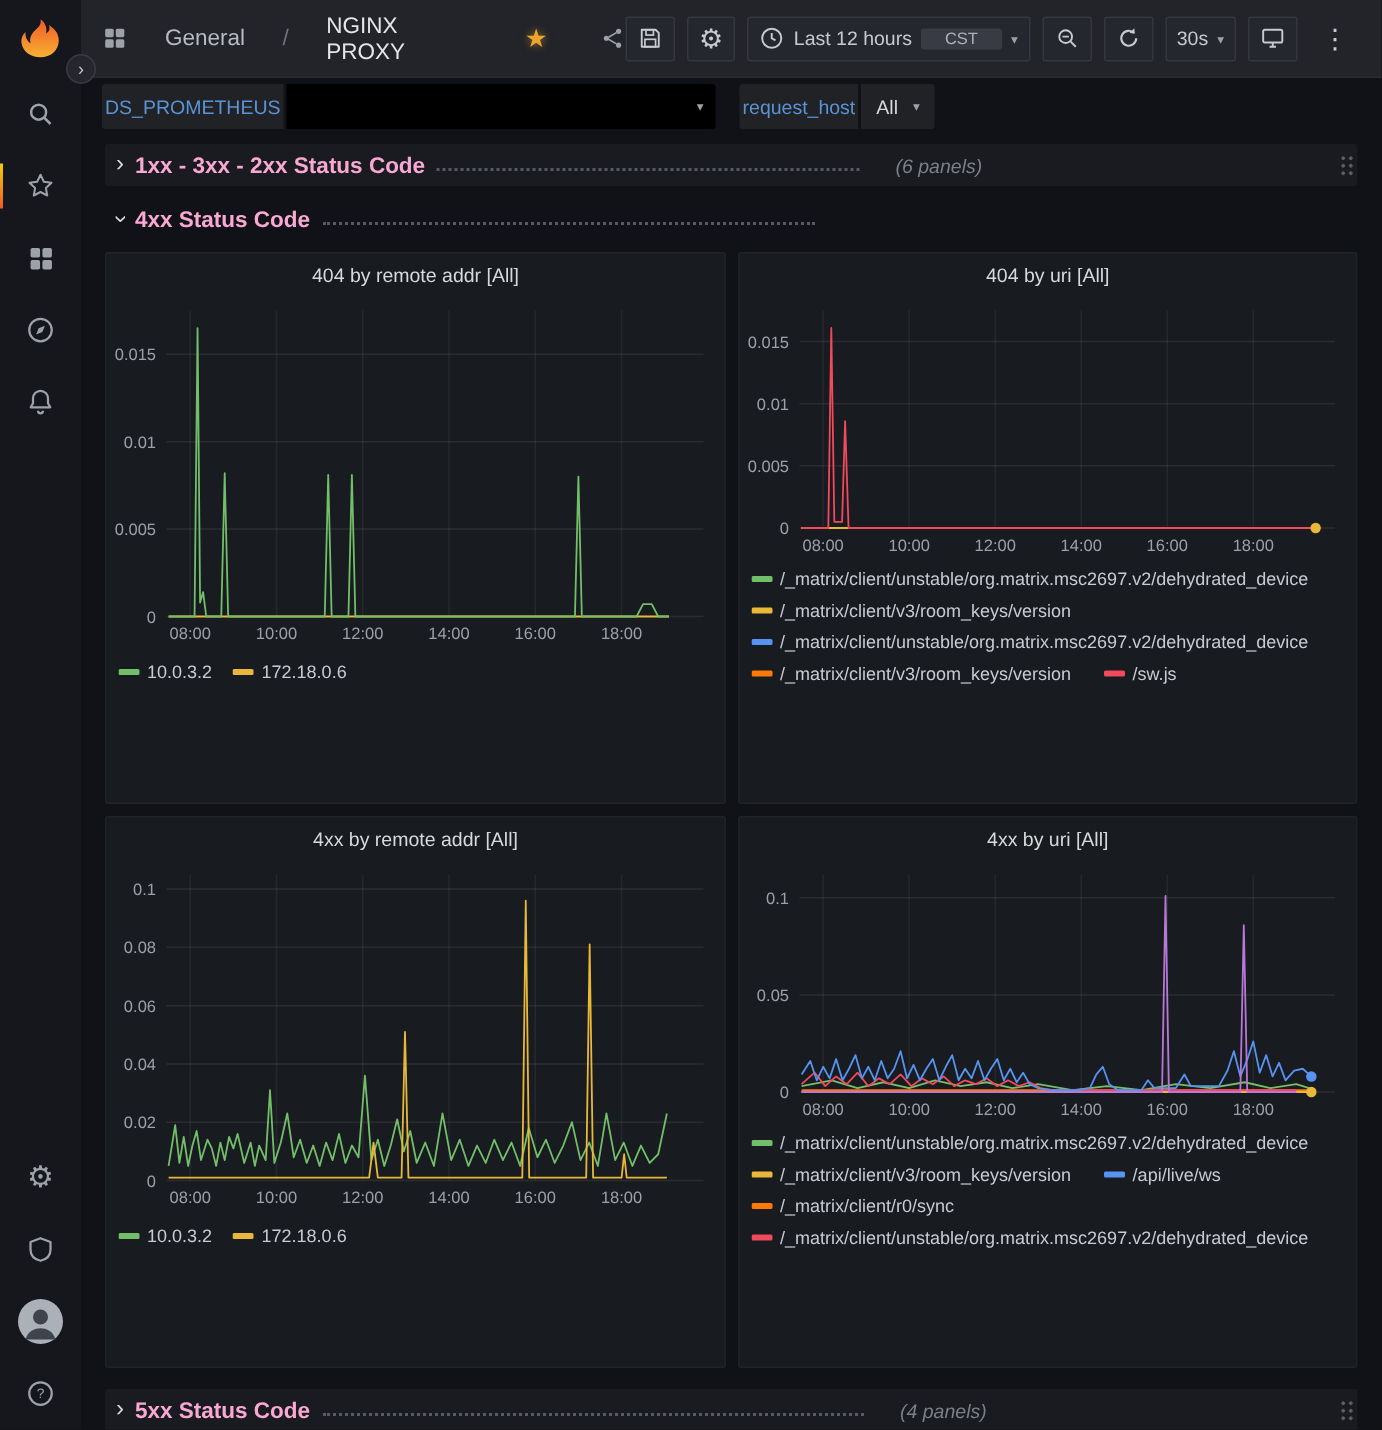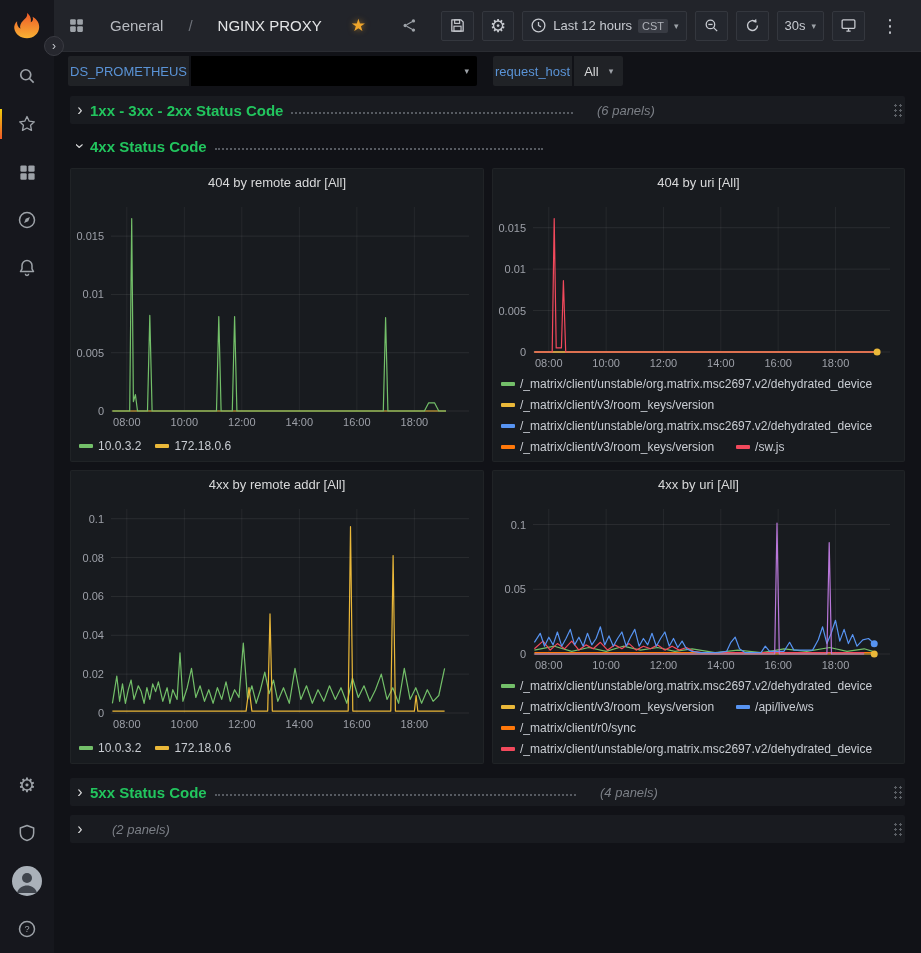--- a/index.html
+++ b/index.html
@@ -29,21 +29,21 @@
   .crumb .section{color:#b7bac0}
   .crumb .sep{color:#6f737a}
   .crumb .title{color:#e4e5e7}
   .star-btn{color:#efa52b;font-size:17px;margin-left:4px;cursor:pointer;text-shadow:0 0 6px rgba(239,165,43,.6)}
   .share-btn{color:#9da2a8;margin-left:10px;cursor:pointer}
   .toolbar{margin-left:auto;display:flex;align-items:center;gap:8px}
   .tbtn{height:30px;min-width:30px;padding:0 7px;display:flex;align-items:center;justify-content:center;
     gap:6px;background:#24272e;border:1px solid #34373e;border-radius:2px;color:#c7cad0;
     font-size:13px;cursor:pointer;white-space:nowrap}
   .tbtn.plain{background:transparent;border-color:transparent}
-  .tz{font-size:11px;padding:1px 4px;border-radius:2px;background:rgba(204,204,220,0.12);color:#aeb1b8}
+  .tz{font-size:11px;padding:1px 16px;border-radius:2px;background:rgba(204,204,220,0.12);color:#aeb1b8}
   .caret{font-size:9px;color:#9da2a8}
   .glyph{font-size:18px;line-height:1;color:#c7cad0}
 
   
   .submenu{position:absolute;left:54px;top:52px;right:0;height:38px;display:flex;align-items:center;
     gap:16px;padding:0 14px}
   .var-group{display:flex;align-items:center}
   .var-label{height:30px;display:flex;align-items:center;padding:0 2px;background:#202226;
     color:#5a93d6;font-size:13px;border-radius:2px 0 0 2px;cursor:pointer}
   .var-black{height:30px;width:286px;background:#000;margin-left:2px;display:flex;align-items:center;
@@ -54,28 +54,28 @@
   
   .content{position:absolute;left:54px;top:90px;right:0;bottom:0;padding:0 16px;overflow:hidden}
   .row-head{height:28px;display:flex;align-items:center;cursor:pointer}
   .row-head.r1{margin-top:6px}.row-head.r2{margin-top:8px}
   .row-head.r3{margin-top:14px}.row-head.r4{margin-top:9px}
   .row-head.boxed{background:#191b20;border-radius:2px}
   .chev{width:20px;text-align:center;color:#d8d9da;font-size:16px;line-height:1}
   .chev.down{transform:rotate(90deg)}
   .row-title-wrap{display:flex;min-width:0}
   .w1{width:485px}.w2{width:455px}.w3{width:488px}.w4{width:486px}
-  .row-title{font-size:15px;font-weight:700;color:#22c55e;white-space:nowrap}
+  .row-title{font-size:15px;font-weight:700;color:#f9a8d4;white-space:nowrap}
   .dots{flex:1;height:0;border-bottom:2px dotted #565a61;margin:0 2px 5px 8px;align-self:flex-end}
   .panel-count{font-style:italic;color:#7b7f86;font-size:13px;margin-left:22px;white-space:nowrap}
   .drag-dots{margin-left:auto;margin-right:2px;width:10px;height:15px;
     background-image:radial-gradient(circle,#5c6066 1.2px,transparent 1.3px);background-size:5px 5px}
 
   .grid{display:grid;grid-template-columns:414px 413px;gap:8px;margin-top:8px}
-  .panel{background:#181b1f;border:1px solid rgba(255,255,255,0.035);border-radius:2px;height:294px;
+  .panel{background:#181b1f;border:1px solid rgba(255,255,255,0.035);border-radius:2px;height:368px;
     display:flex;flex-direction:column;overflow:hidden}
   .panel-title{height:28px;display:flex;align-items:center;justify-content:center;font-size:13px;
     font-weight:500;color:#d8d9da;cursor:pointer}
   .plot{width:100%;cursor:crosshair}
   .plot.tall{height:236px}
   .plot.short{height:176px}
   .legend{padding:0 8px}
   .legend.single{height:30px;display:flex;align-items:center;gap:14px;overflow:hidden}
   .legend.multi{height:90px;display:flex;flex-wrap:wrap;align-content:flex-start;column-gap:22px;
     overflow:hidden;padding-top:2px}

